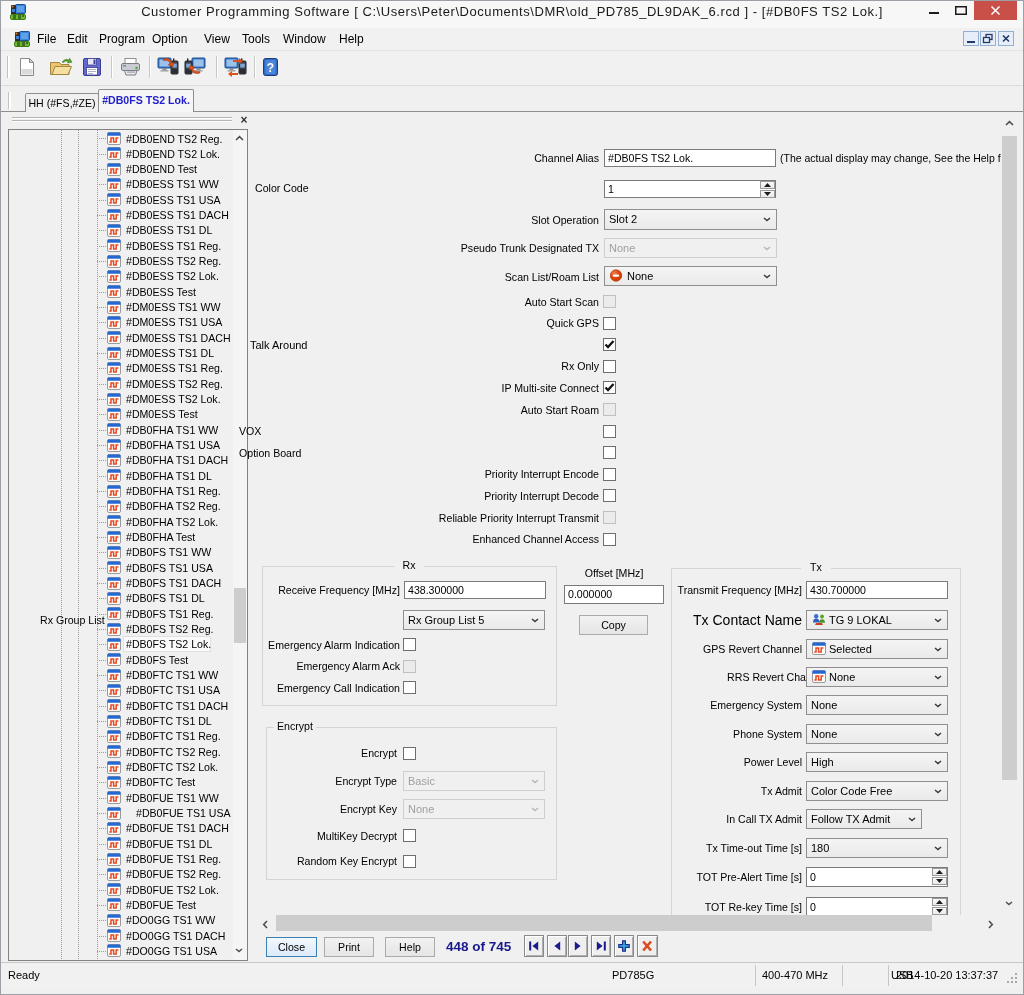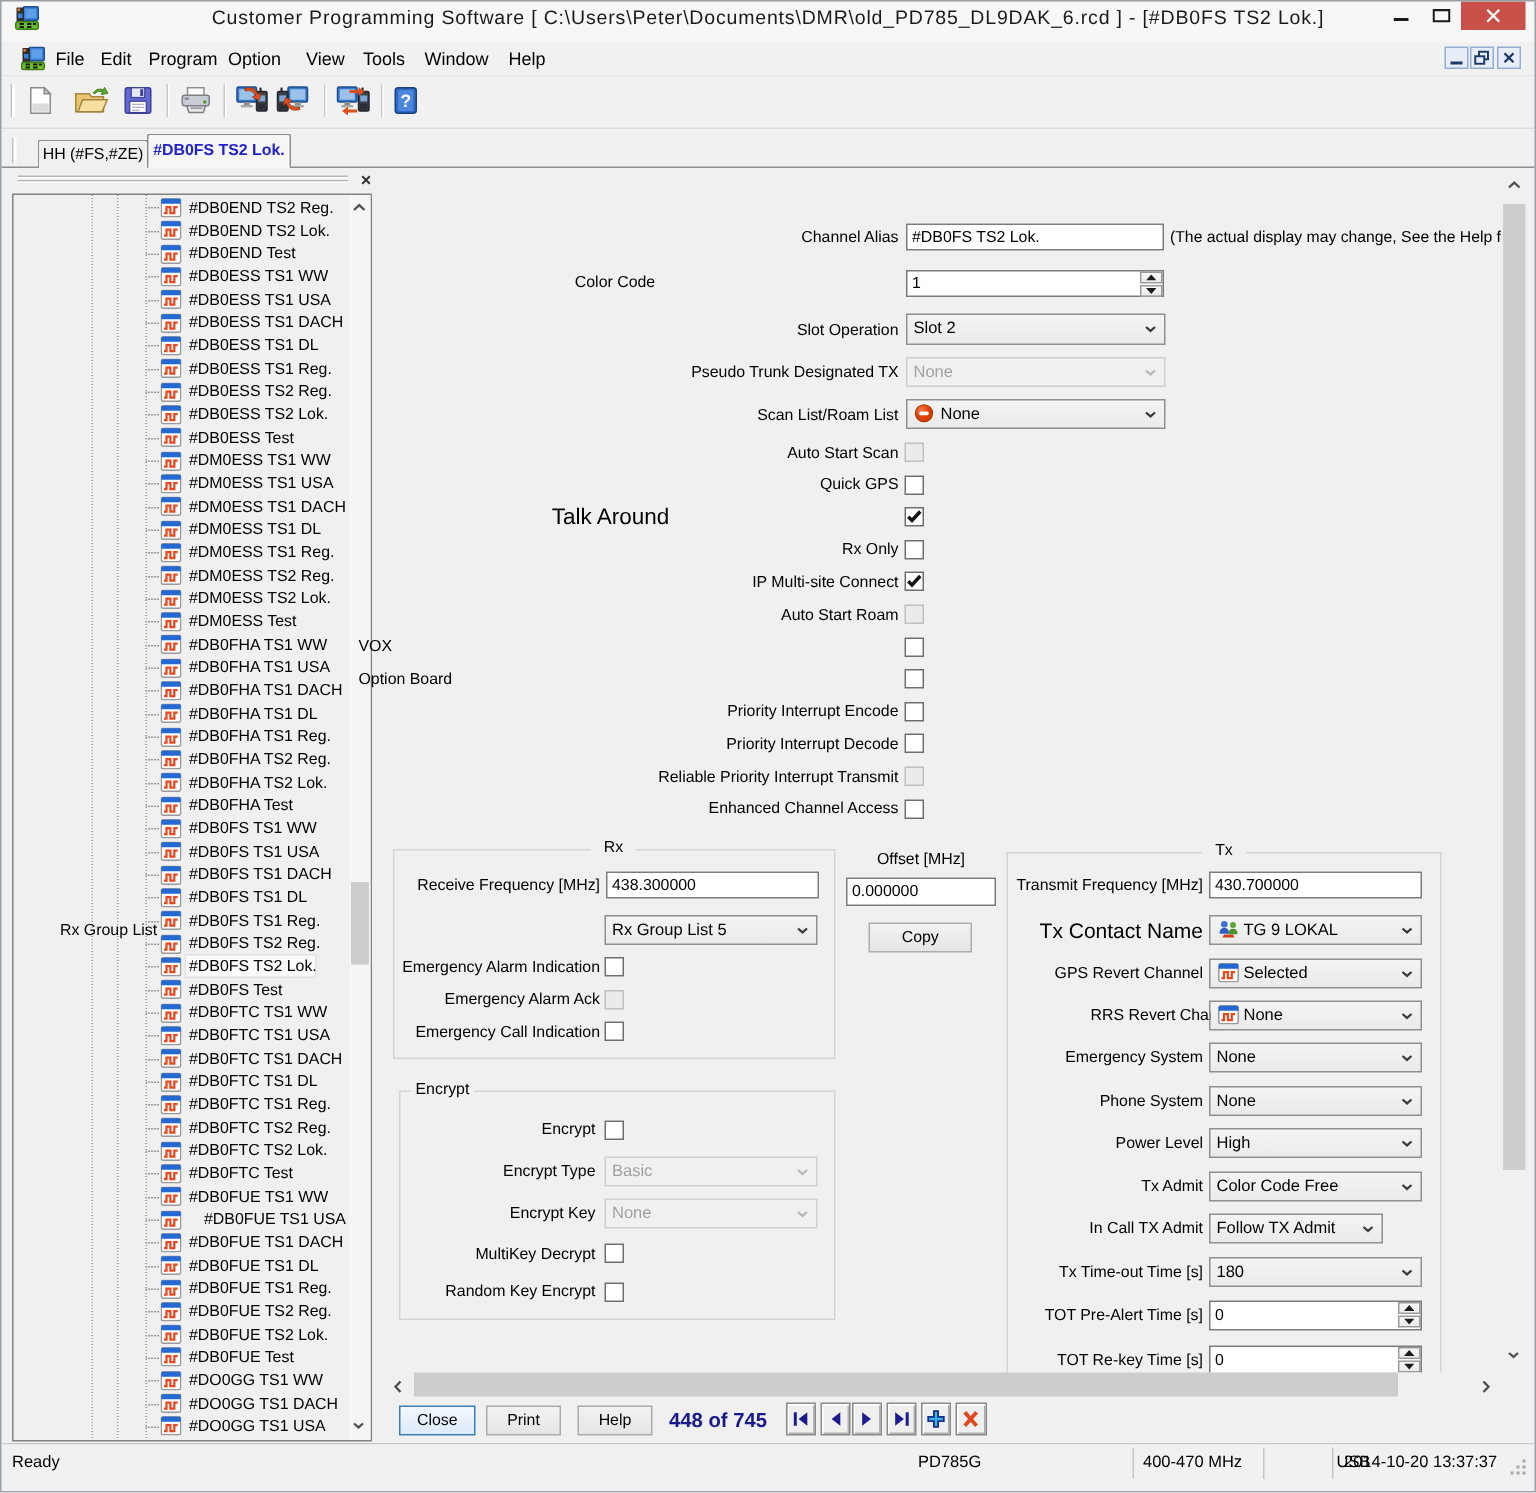--- a/index.html
+++ b/index.html
@@ -690,21 +690,21 @@
   </div>
 <div style="position:absolute;left:235px;top:948px">
     <svg width="8" height="5" viewBox="0 0 8 5" style="display:block">
       <path d="M1 1 L4 3.6 L7 1" stroke="#505050" stroke-width="1.5" fill="none"></path>
     </svg>
   </div>
 <div style="position:absolute;left:234px;top:588px;width:12px;height:55px;background:#cdcdcd"></div>
 <div style="position:absolute;left:239px;top:150px;width:360px;height:16px;font-size:10.6px;color:#000;text-align:right;line-height:16px;white-space:nowrap">Channel Alias</div>
 <div style="position:absolute;left:604px;top:149px;width:170px;height:16px;background:#fff;border:1px solid #7b7b7b;font-size:10.6px;line-height:16px;padding-left:3px;box-sizing:border-box;width:172px;height:18px;white-space:nowrap;overflow:hidden">#DB0FS TS2 Lok.</div>
 <div style="position:absolute;left:780px;top:151px;width:221px;height:14px;font-size:10.5px;line-height:14px;white-space:nowrap;overflow:hidden">(The actual display may change, See the Help fo</div>
-<div style="position:absolute;left:230px;top:180px;width:360px;height:16px;font-size:10.6px;color:#000;text-align:center;line-height:16px;white-space:nowrap">Color Code</div>
+<div style="position:absolute;left:255px;top:180px;width:360px;height:16px;font-size:10.6px;color:#000;text-align:left;line-height:16px;white-space:nowrap">Color Code</div>
 <div style="position:absolute;left:604px;top:180px;width:170px;height:16px;background:#fff;border:1px solid #7b7b7b;font-size:10.6px;line-height:16px;padding-left:3px;box-sizing:border-box;width:172px;height:18px;white-space:nowrap;overflow:hidden">1</div>
 <div style="position:absolute;left:760px;top:181px;width:15px;height:17px">
     <div style="position:absolute;left:0;top:0;width:15px;height:8px;background:linear-gradient(#f8f8f8,#ebebeb);border:1px solid #9a9a9a;box-sizing:border-box">
       <div style="position:absolute;left:3px;top:1px">
         <svg width="7" height="4" style="display:block">
           <path d="M0 4 L3.5 0 L7 4 Z" fill="#1c1c1c"></path>
         </svg>
       </div>
     </div>
     <div style="position:absolute;left:0;top:9px;width:15px;height:8px;background:linear-gradient(#f8f8f8,#ebebeb);border:1px solid #9a9a9a;box-sizing:border-box">
@@ -751,21 +751,21 @@
     <div style="position:absolute;right:5px;top:7px">
       <svg width="8" height="5" viewBox="0 0 8 5" style="display:block">
         <path d="M1 1 L4 3.6 L7 1" stroke="#3c3c3c" stroke-width="1.5" fill="none"></path>
       </svg>
     </div>
   </div>
 <div style="position:absolute;left:239px;top:293.5px;width:360px;height:16px;font-size:10.6px;color:#000;text-align:right;line-height:16px;white-space:nowrap">Auto Start Scan</div>
 <div style="position:absolute;left:603px;top:295px;width:13px;height:13px;background:#ebebeb;border:1px solid #c0c0c0;box-sizing:border-box"></div>
 <div style="position:absolute;left:239px;top:315.1px;width:360px;height:16px;font-size:10.6px;color:#000;text-align:right;line-height:16px;white-space:nowrap">Quick GPS</div>
 <div style="position:absolute;left:603px;top:317px;width:13px;height:13px;background:#fff;border:1px solid #6e6e6e;box-sizing:border-box"></div>
-<div style="position:absolute;left:227px;top:336.7px;width:360px;height:16px;font-size:15px;color:#000;text-align:center;line-height:16px;white-space:nowrap">Talk Around</div>
+<div style="position:absolute;left:250px;top:336.7px;width:360px;height:16px;font-size:11px;color:#000;text-align:left;line-height:16px;white-space:nowrap">Talk Around</div>
 <div style="position:absolute;left:603px;top:338px;width:13px;height:13px;background:#fff;border:1px solid #6e6e6e;box-sizing:border-box">
     <svg width="13" height="13" style="display:block;position:absolute;left:-1px;top:-1px">
       <path d="M2.5 6.5 L5 9 L10.5 3" stroke="#151515" stroke-width="2.3" fill="none"></path>
     </svg>
   </div>
 <div style="position:absolute;left:239px;top:358.3px;width:360px;height:16px;font-size:10.6px;color:#000;text-align:right;line-height:16px;white-space:nowrap">Rx Only</div>
 <div style="position:absolute;left:603px;top:360px;width:13px;height:13px;background:#fff;border:1px solid #6e6e6e;box-sizing:border-box"></div>
 <div style="position:absolute;left:239px;top:379.9px;width:360px;height:16px;font-size:10.6px;color:#000;text-align:right;line-height:16px;white-space:nowrap">IP Multi-site Connect</div>
 <div style="position:absolute;left:603px;top:381px;width:13px;height:13px;background:#fff;border:1px solid #6e6e6e;box-sizing:border-box">
     <svg width="13" height="13" style="display:block;position:absolute;left:-1px;top:-1px">

